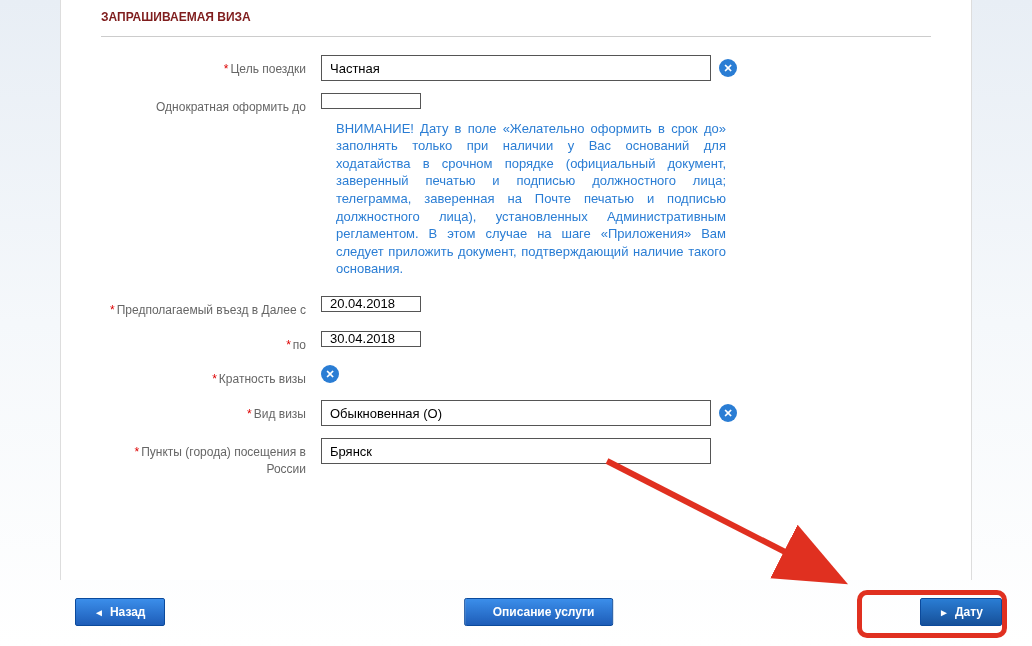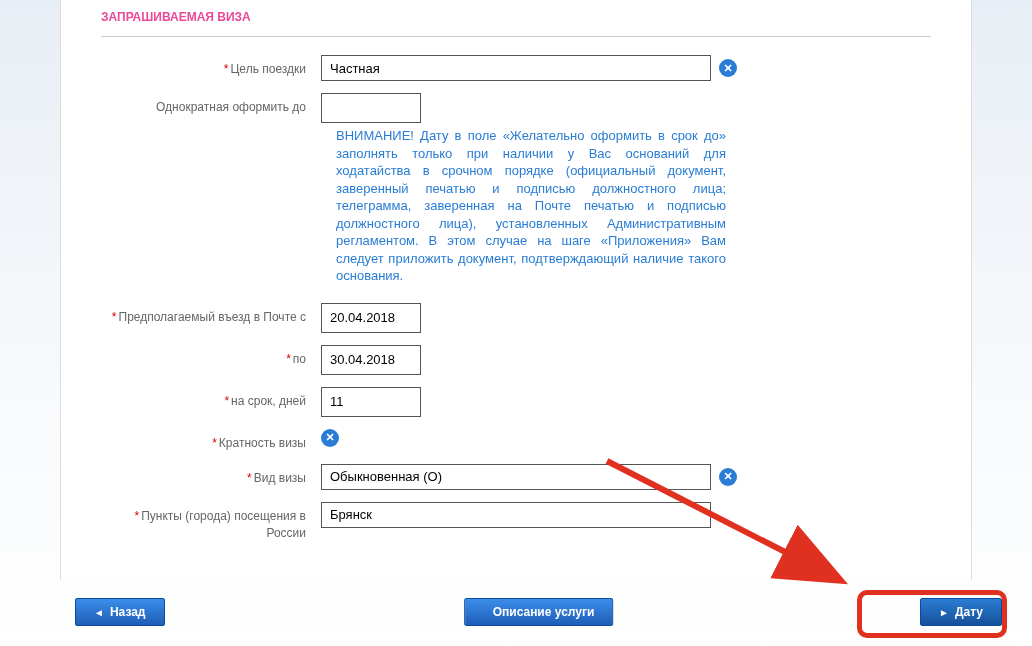--- a/index.html
+++ b/index.html
@@ -15,21 +15,21 @@
       background: #fff;
       margin: 0 60px;
       padding: 10px 40px 20px 40px;
       min-height: 580px;
       border-left: 1px solid #ddd;
       border-right: 1px solid #ddd;
     }
     .section-title {
       font-size: 12px;
       font-weight: bold;
-      color: #ec4899;
+      color: #7f1d1d;
       padding-bottom: 12px;
       border-bottom: 1px solid #ccc;
       margin-bottom: 18px;
       text-transform: uppercase;
     }
     .form-row {
       display: flex;
       align-items: flex-start;
       margin-bottom: 12px;
     }
@@ -55,21 +55,21 @@
     .input-long {
       width: 390px;
       height: 26px;
       border: 1px solid #555;
       padding: 4px 8px;
       font-size: 13px;
       background: #fff;
     }
     .input-short {
       width: 100px;
-      height: 30px;
+      height: 16px;
       border: 1px solid #555;
       padding: 4px 8px;
       font-size: 13px;
       background: #fff;
     }
     .clear-icon {
       width: 18px;
       height: 18px;
       border-radius: 50%;
       background: #2a7dd4;
@@ -158,39 +158,33 @@
   <div class="form-row">
     <div class="label-col"><span>Однократная оформить до</span></div>
     <div class="input-col">
       <input class="input-short" value="" style="">
     </div>
   </div>
 
   <div class="hint">ВНИМАНИЕ! Дату в поле «Желательно оформить в срок до» заполнять только при наличии у Вас оснований для ходатайства в срочном порядке (официальный документ, заверенный печатью и подписью должностного лица; телеграмма, заверенная на Почте печатью и подписью должностного лица), установленных Административным регламентом. В этом случае на шаге «Приложения» Вам следует приложить документ, подтверждающий наличие такого основания.</div>
 
   <div class="form-row">
-    <div class="label-col"><span class="asterisk">*</span><span>Предполагаемый въезд в Почте с</span></div>
+    <div class="label-col"><span class="asterisk">*</span><span>Предполагаемый въезд в Далее с</span></div>
     <div class="input-col">
       <input class="input-short" value="20.04.2018" style="">
     </div>
   </div>
 
   <div class="form-row">
     <div class="label-col"><span class="asterisk">*</span><span>по</span></div>
     <div class="input-col">
       <input class="input-short" value="30.04.2018" style="">
     </div>
   </div>
 
-  <div class="form-row">
-    <div class="label-col"><span class="asterisk">*</span><span>на срок, дней</span></div>
-    <div class="input-col">
-      <input class="input-short" value="11" style="">
-    </div>
-  </div>
 
   <div class="form-row">
     <div class="label-col"><span class="asterisk">*</span><span>Кратность визы</span></div>
     <div class="input-col">
       <span class="clear-icon">✕</span>
     </div>
   </div>
 
   <div class="form-row">
     <div class="label-col"><span class="asterisk">*</span><span>Вид визы</span></div>

